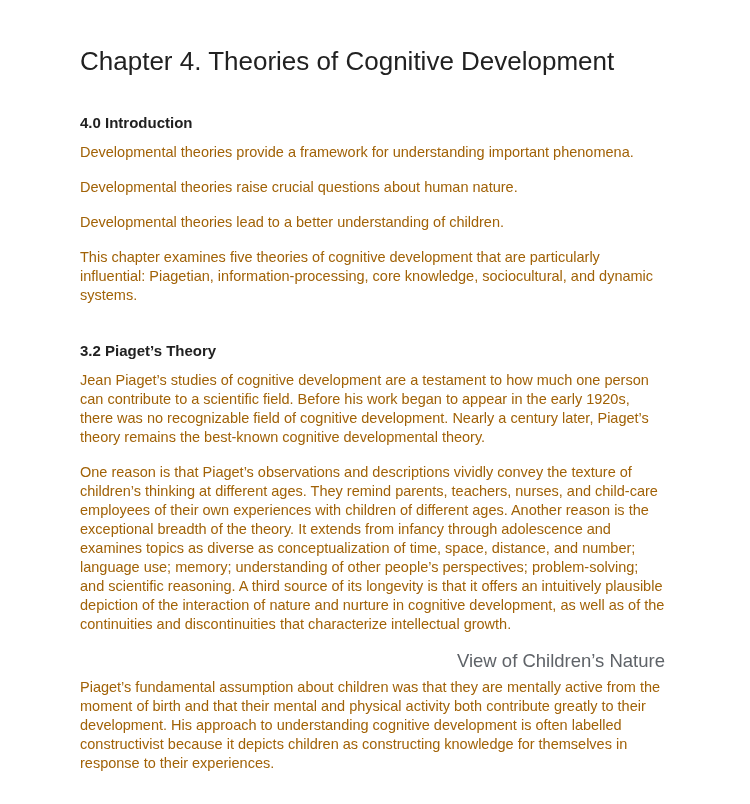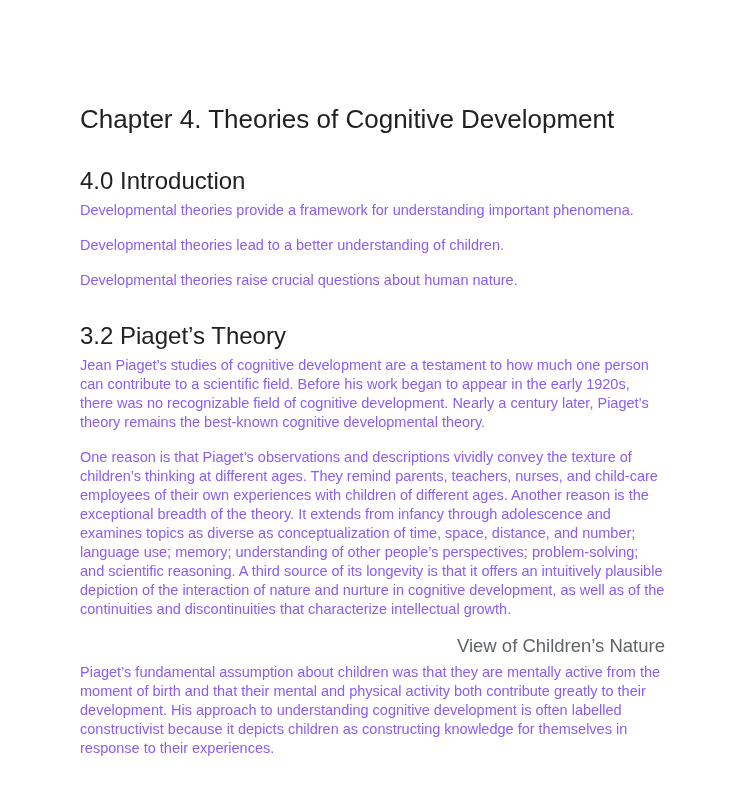--- a/index.html
+++ b/index.html
@@ -5,72 +5,73 @@
   html, body {
     margin: 0;
     padding: 0;
     background: #ffffff;
   }
   .page {
     position: relative;
     width: 750px;
     height: 804px;
     box-sizing: border-box;
-    padding: 104px 85px 0 80px;
+    padding: 46px 85px 0 80px;
     background: #ffffff;
     font-family: "Liberation Sans", "DejaVu Sans", sans-serif;
     overflow: hidden;
     -webkit-font-smoothing: antialiased;
   }
   h1.chapter-title {
     font-size: 26px;
     line-height: 31px;
     font-weight: 400;
     color: #212121;
     margin: 0 0 27px 0;
     letter-spacing: 0;
   }
   h2.section-heading {
-    font-size: 24px;
+    font-size: 15px;
     line-height: 24px;
-    font-weight: 400;
+    font-weight: 700;
     color: #212121;
     margin: 34px 0 8px 0;
   }
   h3.subsection-heading {
     font-size: 18.5px;
     line-height: 22px;
     font-weight: 400;
     color: #5f6368;
     margin: 14px 0 6px 0;
     text-align: right;
   }
   p.body-paragraph {
     font-size: 14.5px;
     line-height: 19px;
     font-weight: 400;
-    color: #8b5cf6;
+    color: #a16207;
     margin: 0 0 16px 0;
   }
 </style>
 </head>
 <body>
 
 <div class="page">
 
   <h1 class="chapter-title">Chapter 4. Theories of Cognitive Development</h1>
 
   <h2 class="section-heading">4.0 Introduction</h2>
 
   <p class="body-paragraph">Developmental theories provide a framework for understanding important phenomena.</p>
 
+  <p class="body-paragraph">Developmental theories raise crucial questions about human nature.</p>
+
   <p class="body-paragraph">Developmental theories lead to a better understanding of children.</p>
 
-  <p class="body-paragraph">Developmental theories raise crucial questions about human nature.</p>
-
+  <p class="body-paragraph">This chapter examines five theories of cognitive development that are particularly influential: Piagetian, information-processing, core knowledge, sociocultural, and dynamic systems.</p>
 
   <h2 class="section-heading">3.2 Piaget’s Theory</h2>
 
   <p class="body-paragraph">Jean Piaget’s studies of cognitive development are a testament to how much one person can contribute to a scientific field. Before his work began to appear in the early 1920s, there was no recognizable field of cognitive development. Nearly a century later, Piaget’s theory remains the best-known cognitive developmental theory.</p>
 
   <p class="body-paragraph">One reason is that Piaget’s observations and descriptions vividly convey the texture of children’s thinking at different ages. They remind parents, teachers, nurses, and child-care employees of their own experiences with children of different ages. Another reason is the exceptional breadth of the theory. It extends from infancy through adolescence and examines topics as diverse as conceptualization of time, space, distance, and number; language use; memory; understanding of other people’s perspectives; problem-solving; and scientific reasoning. A third source of its longevity is that it offers an intuitively plausible depiction of the interaction of nature and nurture in cognitive development, as well as of the continuities and discontinuities that characterize intellectual growth.</p>
 
   <h3 class="subsection-heading">View of Children’s Nature</h3>
 
   <p class="body-paragraph">Piaget’s fundamental assumption about children was that they are mentally active from the moment of birth and that their mental and physical activity both contribute greatly to their development. His approach to understanding cognitive development is often labelled constructivist because it depicts children as constructing knowledge for themselves in response to their experiences.</p>

